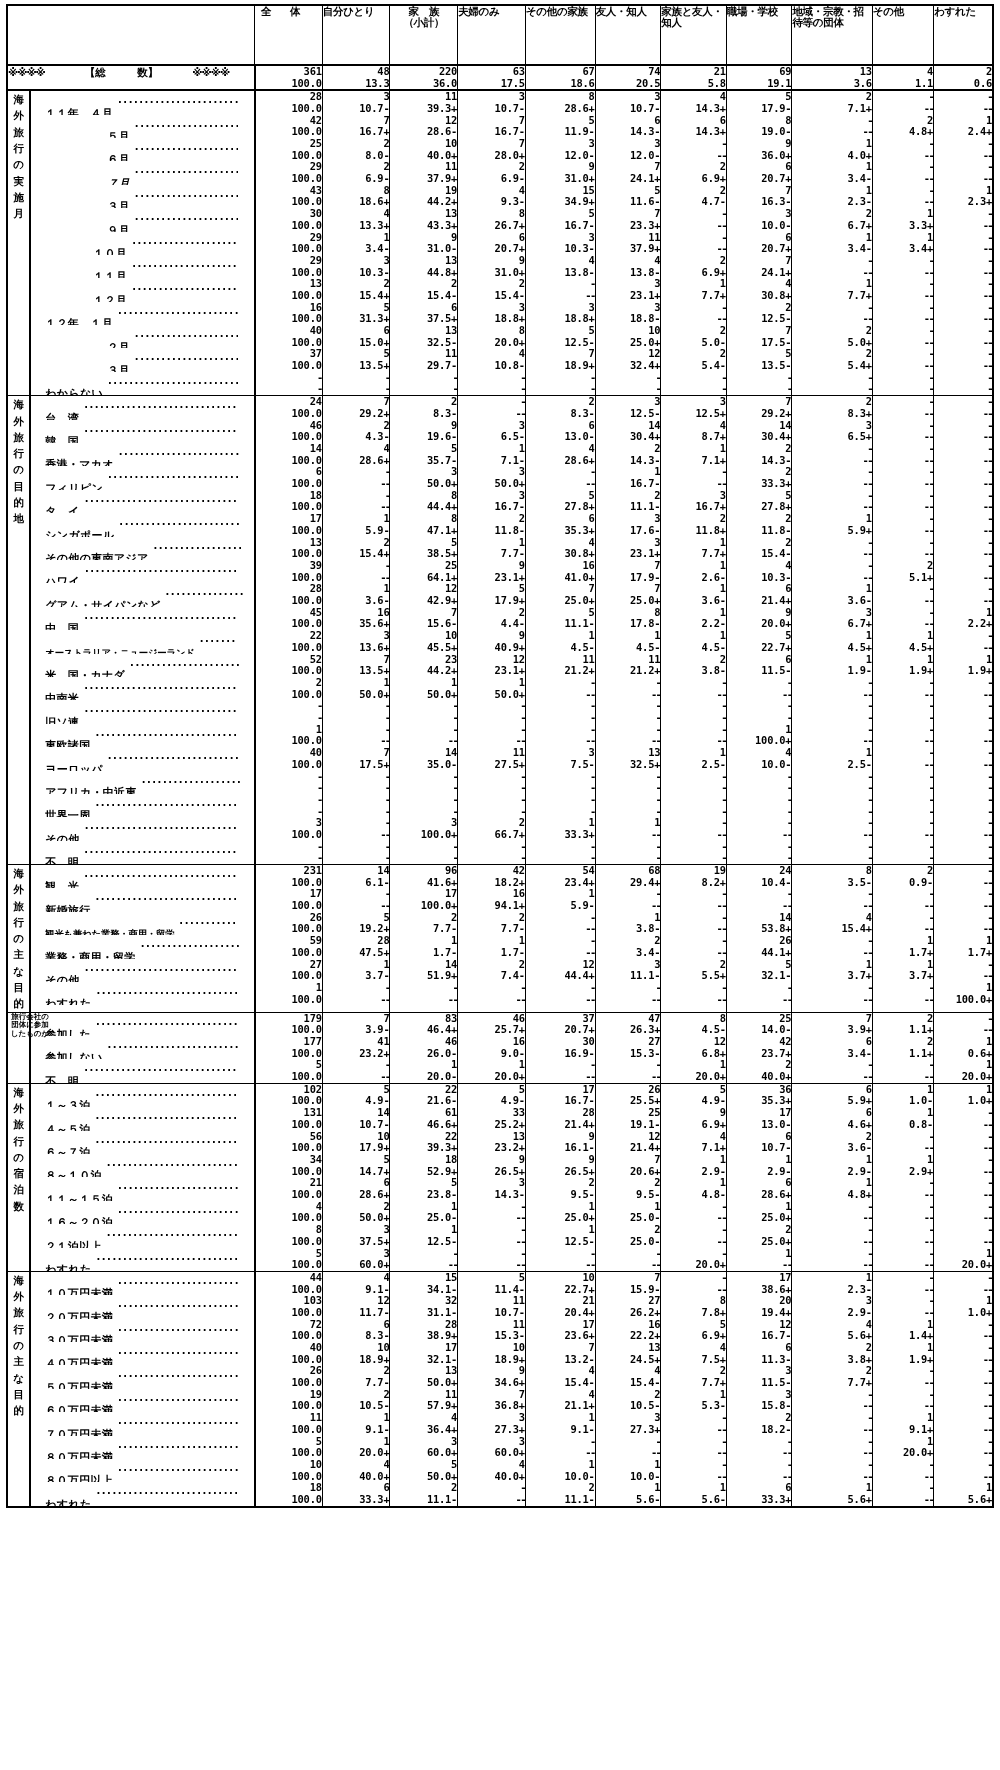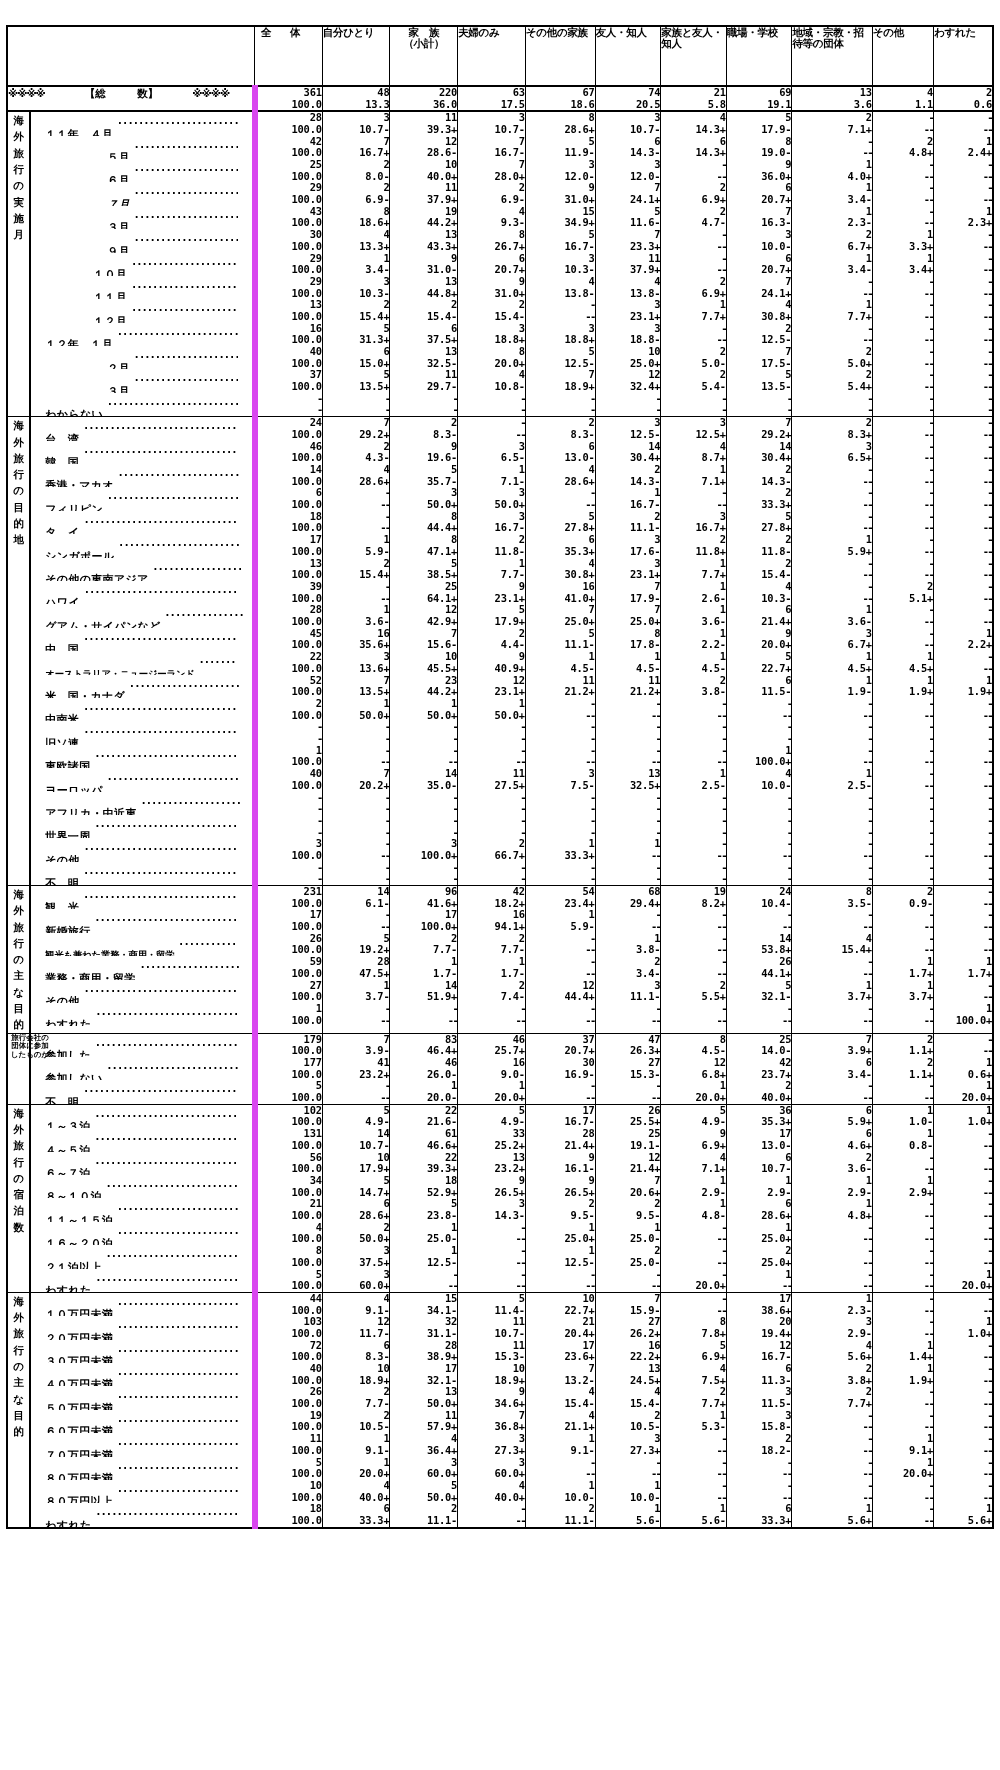--- a/index.html
+++ b/index.html
@@ -4,21 +4,20 @@
 <style>
   html,body{margin:0;padding:0;background:#fff;}
   body{
     font-family:"DejaVu Sans","Liberation Sans",sans-serif;
     width:1000px;
   }
   #sheet{
     width:1000px;
     box-sizing:border-box;
     padding:4px 6px 6px 6px;
-    margin-top:21px;
   }
   table.xtab{
     border-collapse:collapse;
     width:988px;
     table-layout:fixed;
     border:2px solid #000;
   }
   table.xtab td, table.xtab th{
     border:1px solid #000;
     padding:0;
@@ -77,21 +76,21 @@
     border-top:2px solid #000;
     border-bottom:2px solid #000;
     padding:6px 0 6px 0;
   }
   td.numcell{
     border-top:2px solid #000;
     border-bottom:2px solid #000;
     padding:6px 3px 6px 0;
     text-align:right;
   }
-  td.numcell.sep-l{border-left:6px solid #d946ef;}
+  td.numcell.sep-l{border-left:2px solid #d946ef;}
   
   .lblrow{
     height:23.4px;
     font-size:11px;
     line-height:23.4px;
     white-space:nowrap;
     padding-left:14px;
     overflow:hidden;
     letter-spacing:0.3px;
   }
@@ -977,21 +976,21 @@
             <div class="pair">
               <div class="n1 dash">-</div>
               <div class="n2 dash">-</div>
             </div>
             <div class="pair">
               <div class="n1 dash">-</div>
               <div class="n2 dash">--</div>
             </div>
             <div class="pair">
               <div class="n1">7</div>
-              <div class="n2">20.2+</div>
+              <div class="n2">17.5+</div>
             </div>
             <div class="pair">
               <div class="n1 dash">-</div>
               <div class="n2 dash">-</div>
             </div>
             <div class="pair">
               <div class="n1 dash">-</div>
               <div class="n2 dash">-</div>
             </div>
             <div class="pair">

